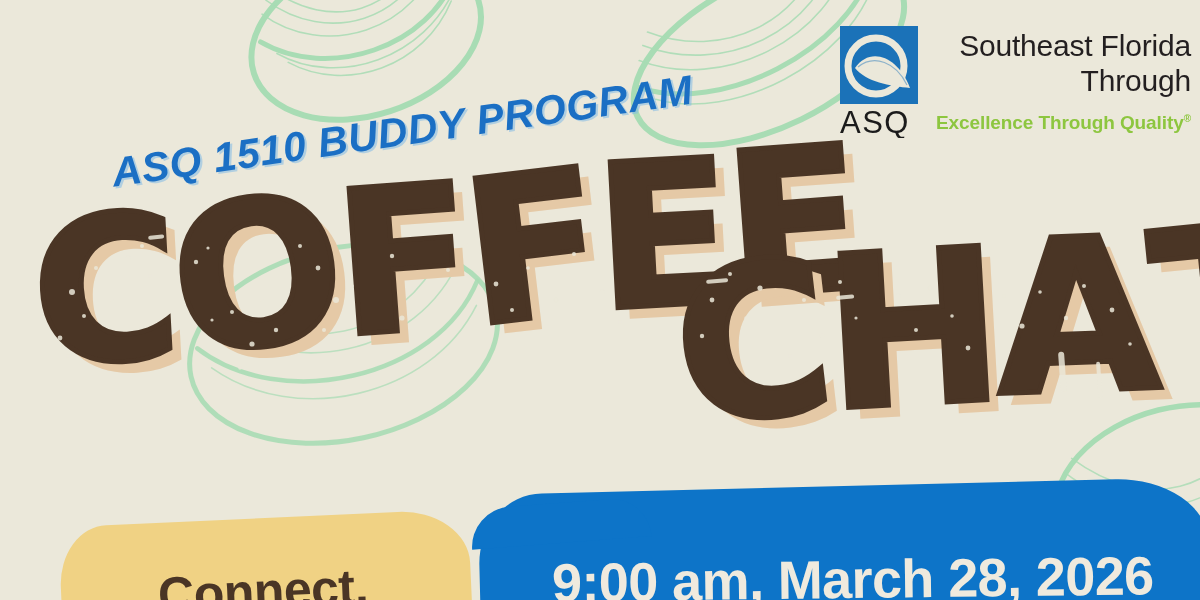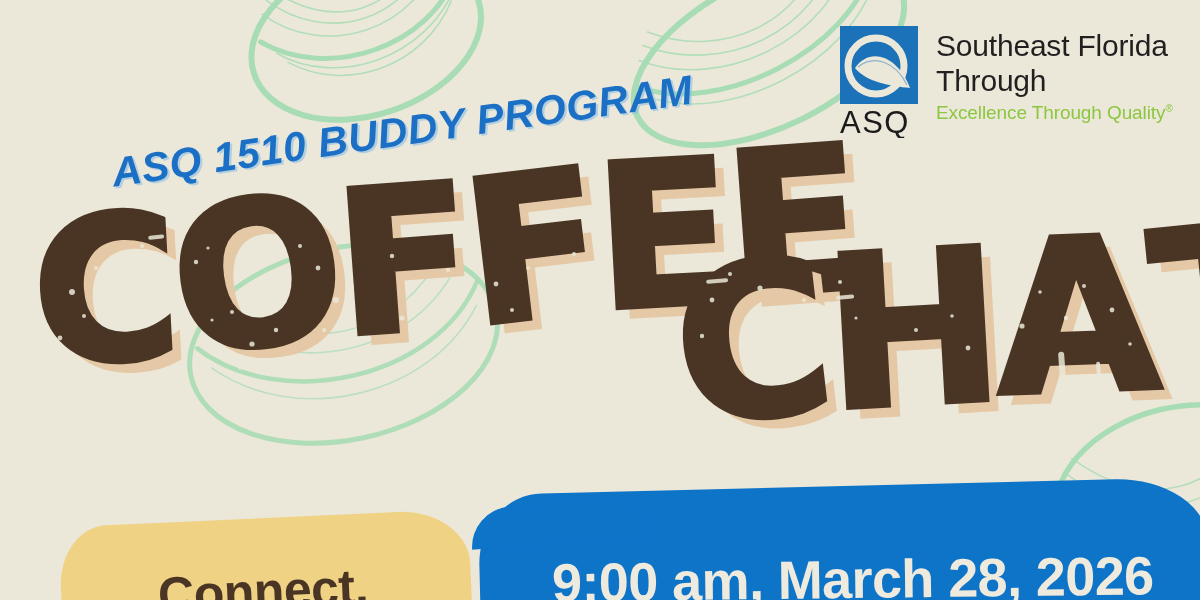--- a/index.html
+++ b/index.html
@@ -51,28 +51,30 @@
   .logo-text {
     padding-top: 2px;
   }
   .logo-line {
     font-family: "Liberation Sans", sans-serif;
     font-size: 30px;
     line-height: 1.18;
     color: #231f20;
     letter-spacing: -0.2px;
     white-space: nowrap;
+    text-align: right;
   }
   .logo-tagline {
     font-family: "Liberation Sans", sans-serif;
     font-size: 19px;
     color: #8dc63f;
     letter-spacing: -0.1px;
-    margin-top: 3px;
-    white-space: nowrap;
+    margin-top: 13px;
+    white-space: nowrap;
+    font-weight: bold;
   }
   .logo-tagline sup {
     font-size: 10px;
     vertical-align: super;
   }
 
   
   .kicker {
     position: absolute;
     left: 112px;

